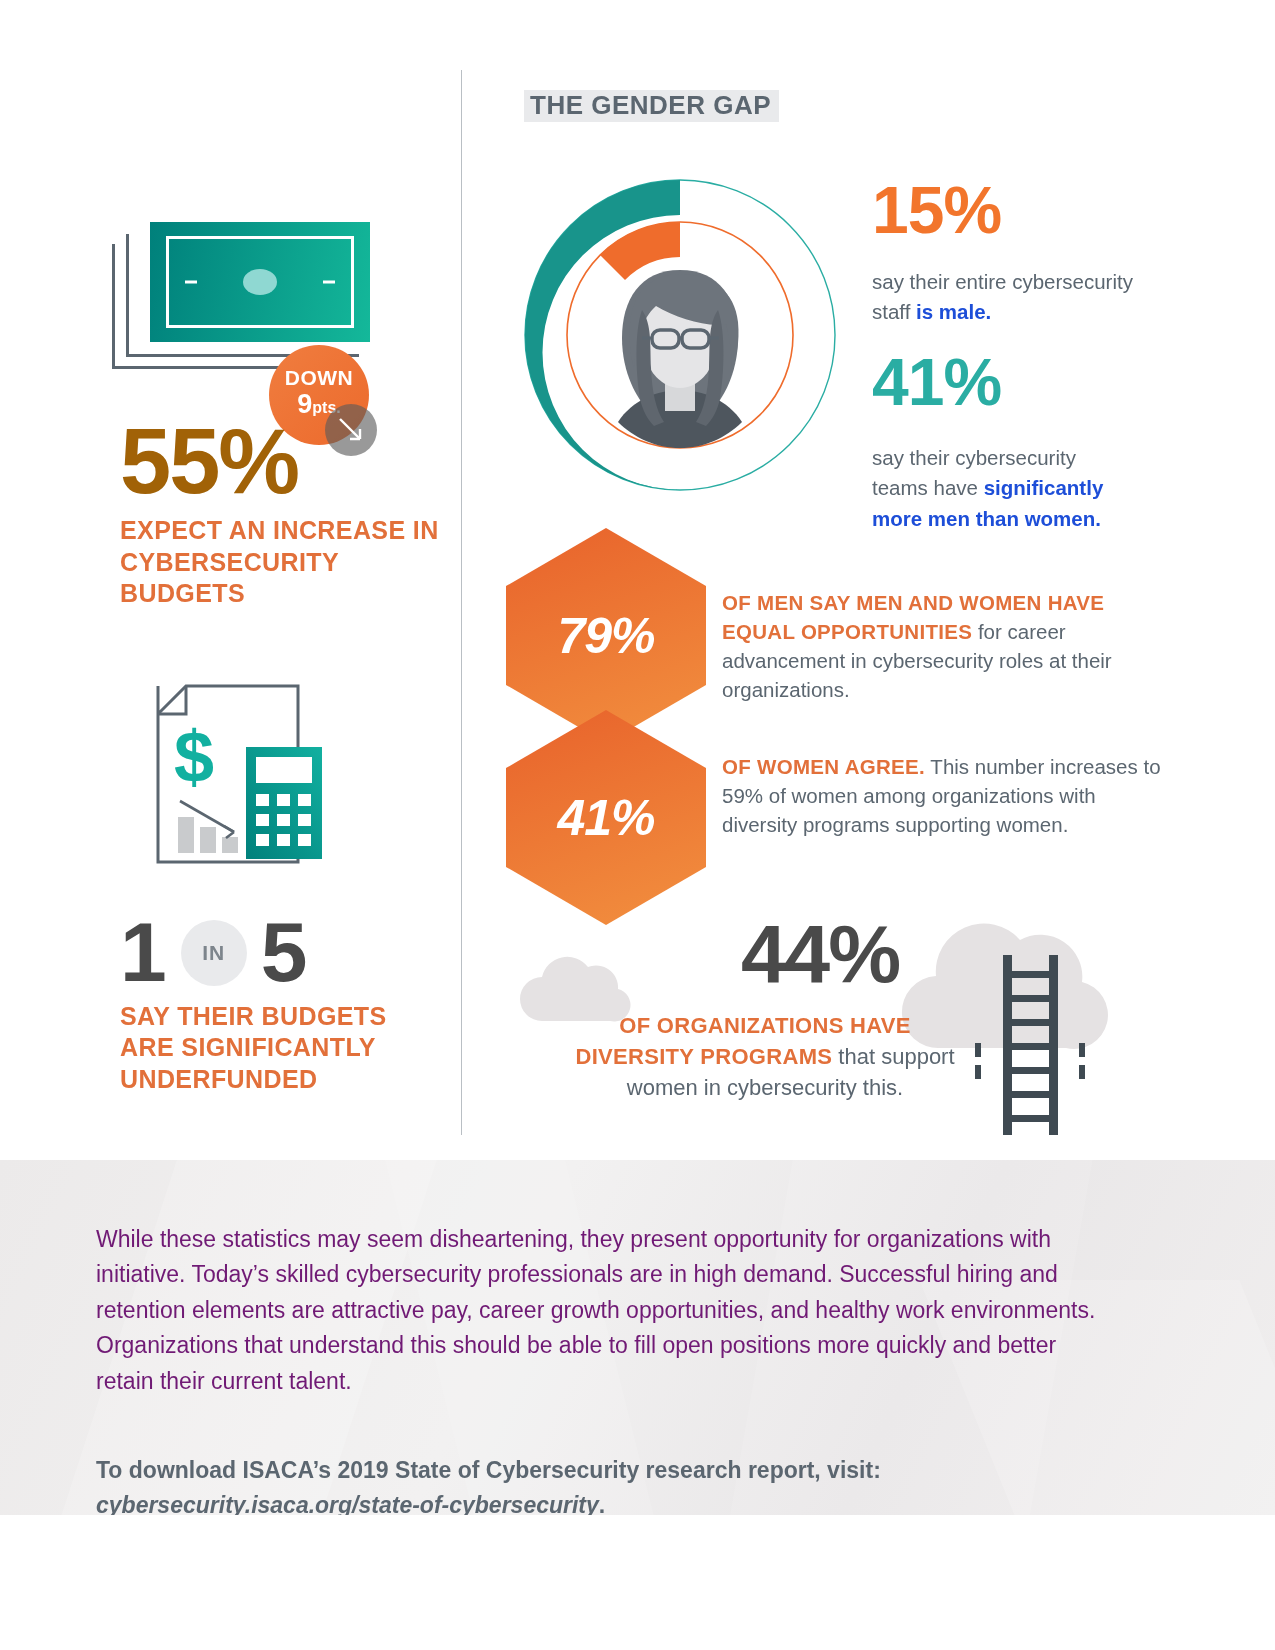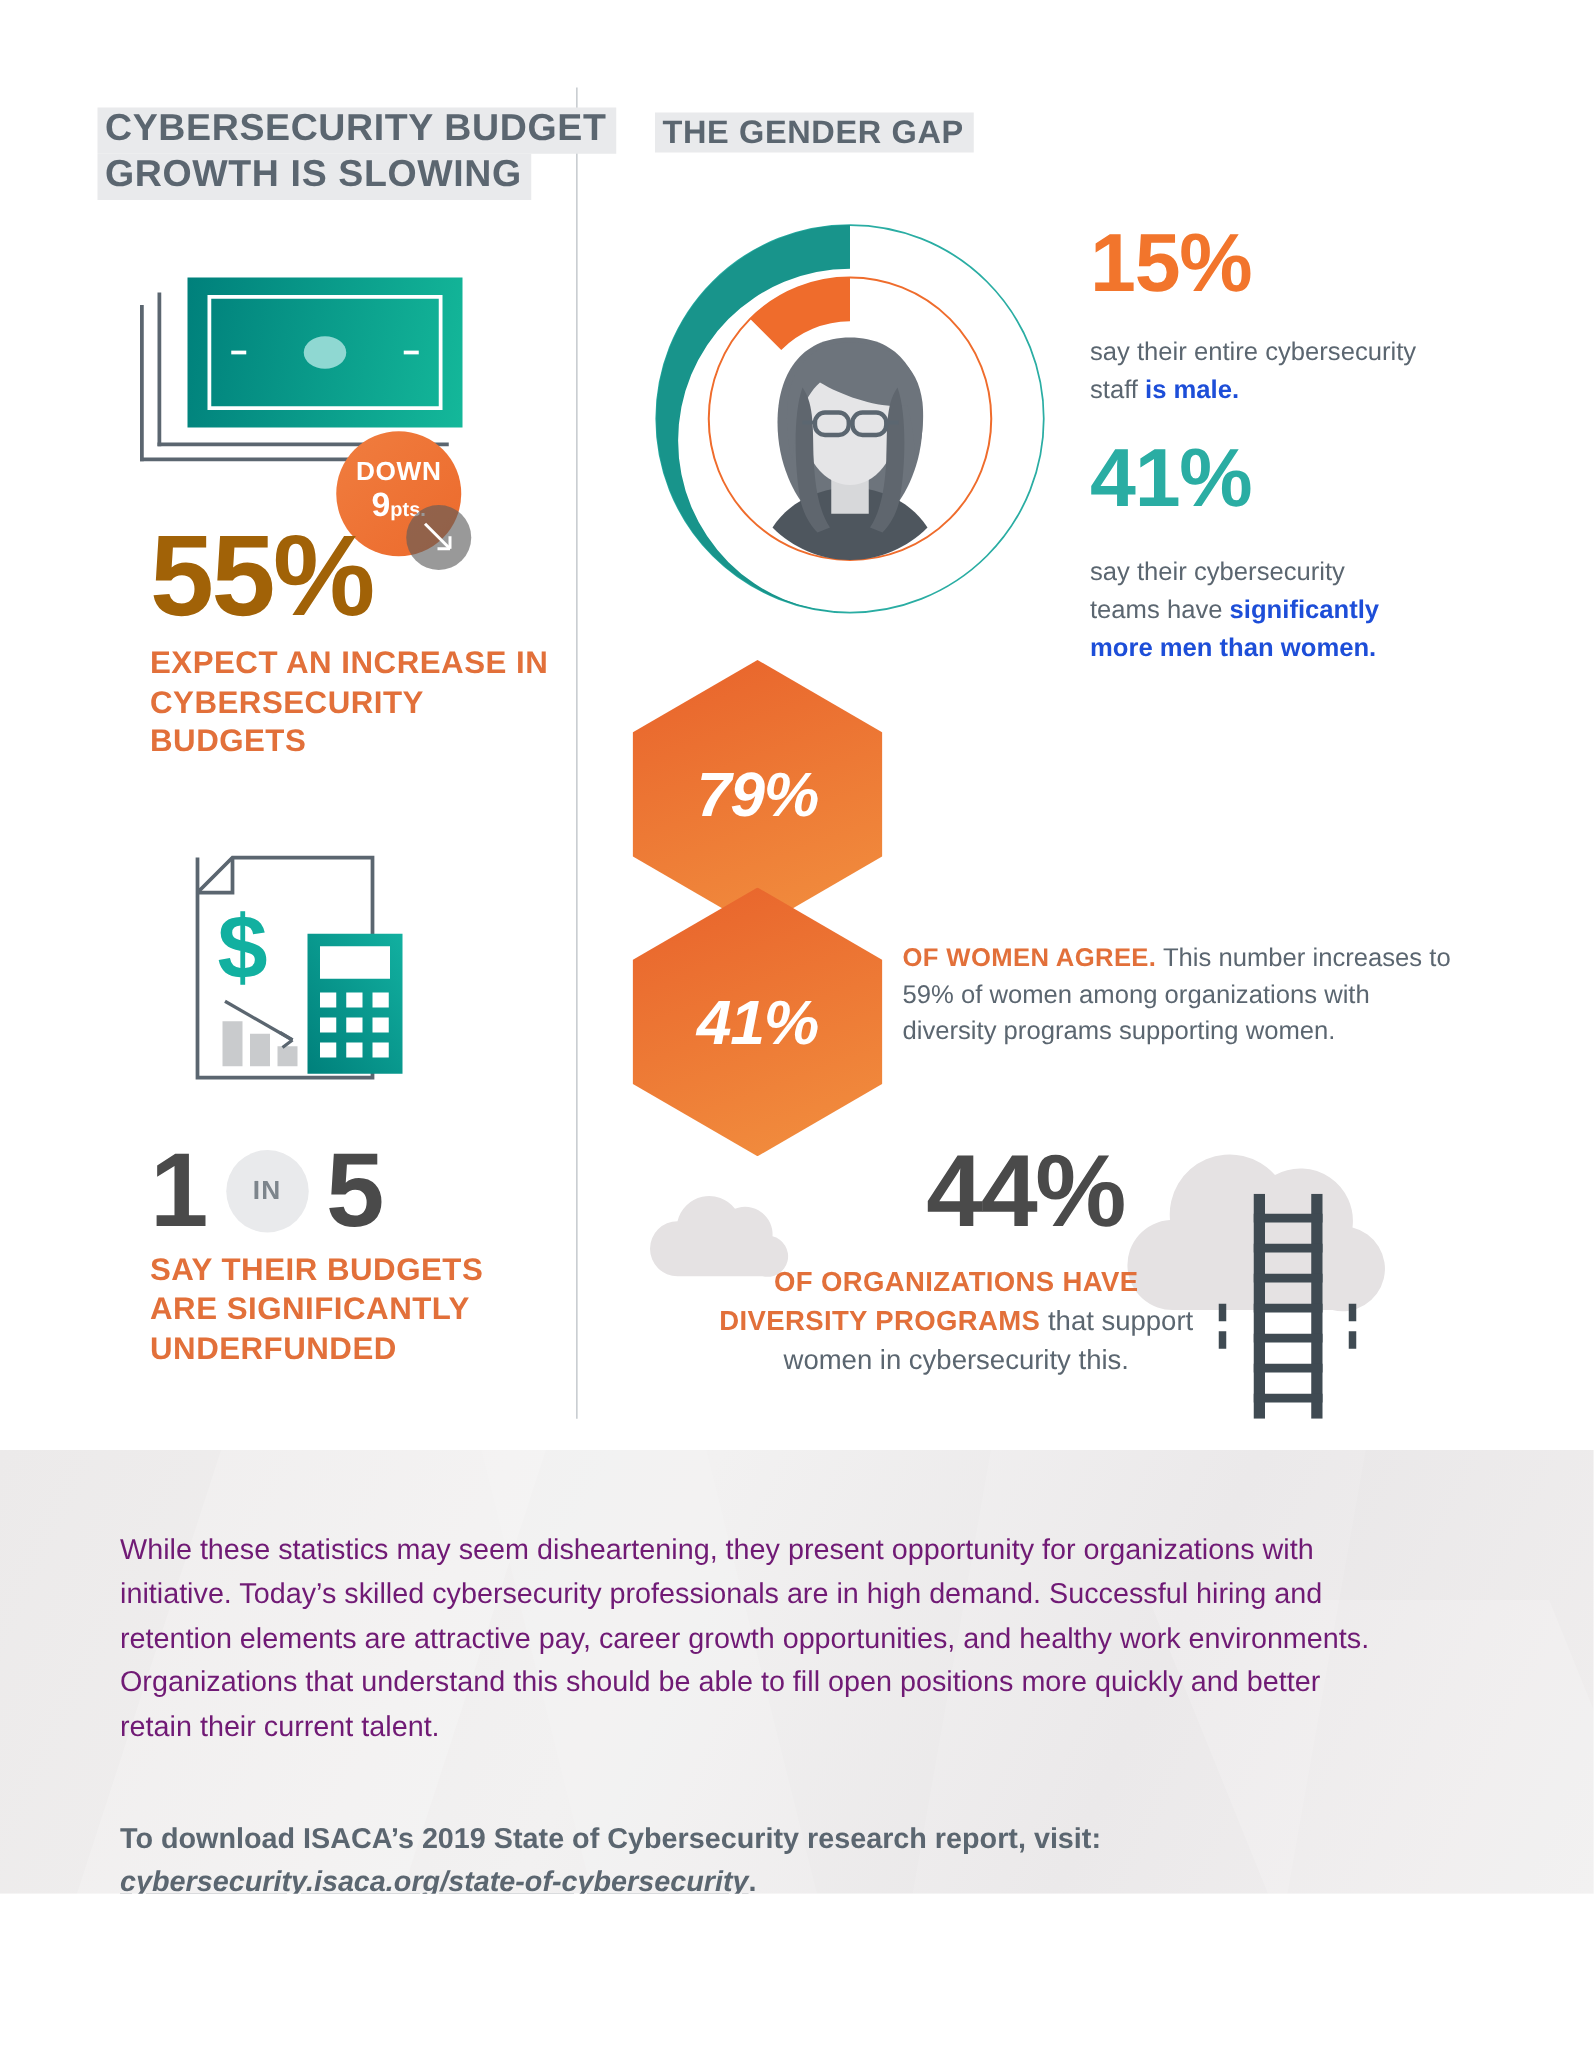--- a/index.html
+++ b/index.html
@@ -121,24 +121,20 @@
   
   #footer{position:absolute;left:0;top:1515px;width:1275px;height:135px;background:#fff;}
 </style>
 </head>
 <body>
 
 <div id="top-region">
 
   <div class="divider"></div>
 
-  <div class="sec-head cond" id="head-left">
-    <span class="hl">CYBERSECURITY BUDGET</span><br>
-    <span class="hl">GROWTH IS SLOWING</span>
-  </div>
 
   <div id="money-icon">
     <div class="bill-line" style="left:0;top:22px;width:230px;height:122px;"></div>
     <div class="bill-line" style="left:14px;top:12px;width:230px;height:120px;"></div>
     <div class="bill">
       <div class="bill-inner">
         <div class="bill-oval"></div>
         <div class="bill-dash" style="left:16px;"></div>
         <div class="bill-dash" style="right:16px;"></div>
       </div>
@@ -244,20 +240,23 @@
   <div id="txt51" class="body-txt">
     <span>say their cybersecurity teams have </span><b>significantly more men than women.</b>
   </div>
 
   <div class="hexwrap" id="hex79">
     <div class="hex">
       <span class="hexnum cond">79</span>
         <span class="hexnum cond pct">%</span>
     </div>
   </div>
+  <div class="hextxt cond" id="txt79">
+    <span class="o">OF MEN SAY MEN AND WOMEN HAVE EQUAL OPPORTUNITIES</span><span> for career advancement in cybersecurity roles at their organizations.</span>
+  </div>
 
   <div class="hexwrap" id="hex41">
     <div class="hex">
       <span class="hexnum cond">41</span>
         <span class="hexnum cond pct">%</span>
     </div>
   </div>
   <div class="hextxt cond" id="txt41">
     <span class="o">OF WOMEN AGREE.</span><span> This number increases to 59% of women among organizations with diversity programs supporting women.</span>
   </div>

